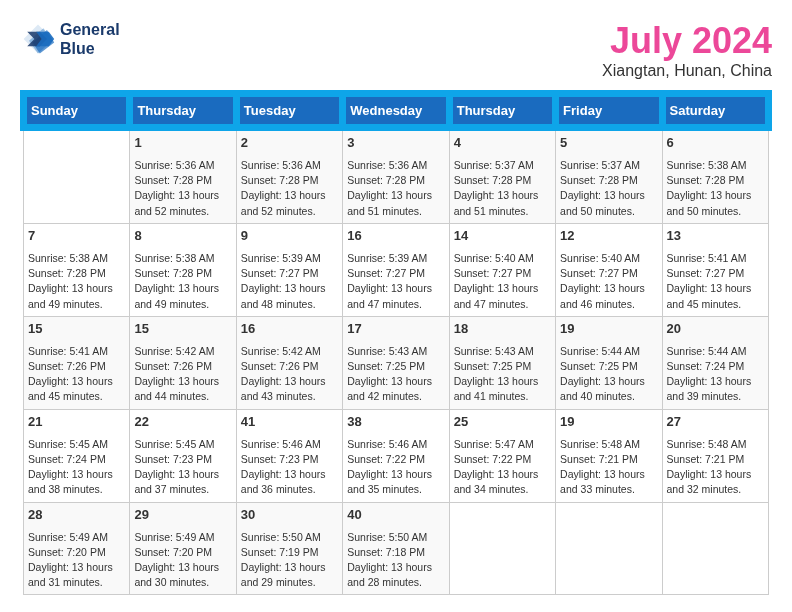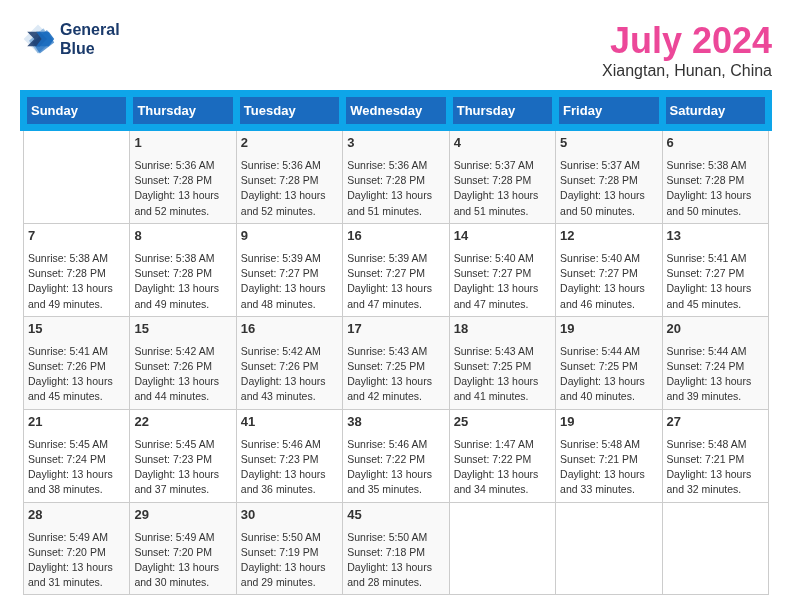--- a/index.html
+++ b/index.html
@@ -294,21 +294,21 @@
         </td>
         <td>
           <div class="day-number">38</div>
           <div class="day-info" style="white-space: pre-line;">Sunrise: 5:46 AM
 Sunset: 7:22 PM
 Daylight: 13 hours
 and 35 minutes.</div>
         </td>
         <td>
           <div class="day-number">25</div>
-          <div class="day-info" style="white-space: pre-line;">Sunrise: 1:47 AM
+          <div class="day-info" style="white-space: pre-line;">Sunrise: 5:47 AM
 Sunset: 7:22 PM
 Daylight: 13 hours
 and 34 minutes.</div>
         </td>
         <td>
           <div class="day-number">19</div>
           <div class="day-info" style="white-space: pre-line;">Sunrise: 5:48 AM
 Sunset: 7:21 PM
 Daylight: 13 hours
 and 33 minutes.</div>
@@ -337,21 +337,21 @@
 and 30 minutes.</div>
         </td>
         <td>
           <div class="day-number">30</div>
           <div class="day-info" style="white-space: pre-line;">Sunrise: 5:50 AM
 Sunset: 7:19 PM
 Daylight: 13 hours
 and 29 minutes.</div>
         </td>
         <td>
-          <div class="day-number">45</div>
+          <div class="day-number">40</div>
           <div class="day-info" style="white-space: pre-line;">Sunrise: 5:50 AM
 Sunset: 7:18 PM
 Daylight: 13 hours
 and 28 minutes.</div>
         </td>
         <td class="empty-cell"></td>
         <td class="empty-cell"></td>
         <td class="empty-cell"></td>
       </tr>
     </tbody>

